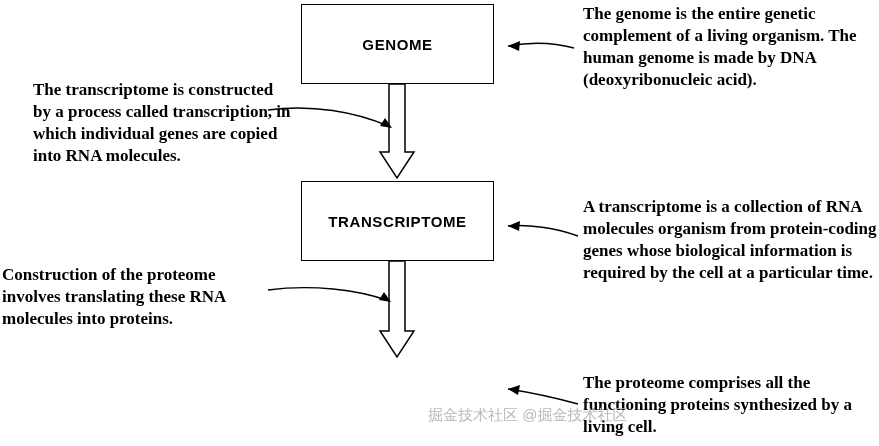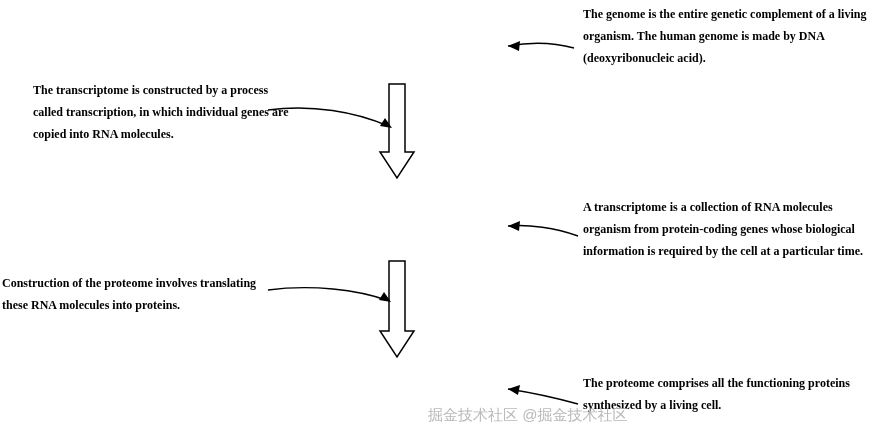--- a/index.html
+++ b/index.html
@@ -53,21 +53,21 @@
   }
   #box-proteome {
     left: 301px;
     top: 360px;
     width: 193px;
     height: 82px;
   }
   .note {
     position: absolute;
     font-family: "Liberation Serif", serif;
-    font-size: 12px;
+    font-size: 17px;
     font-weight: bold;
     line-height: 22px;
     color: #000000;
     white-space: pre-line;
   }
   #note-genome {
     left: 583px;
     top: 3px;
     width: 296px;
   }
@@ -82,21 +82,21 @@
     width: 292px;
   }
   #note-transcription-left {
     left: 2px;
     top: 79px;
     width: 262px;
     margin-left: 31px;
   }
   #note-proteome-left {
     left: 2px;
-    top: 272px;
+    top: 264px;
     width: 270px;
   }
   #arrows-layer {
     position: absolute;
     left: 0;
     top: 0;
     width: 879px;
     height: 446px;
     pointer-events: none;
   }
@@ -130,21 +130,27 @@
     <path d="M578,404 C556,398 528,392 508,389" fill="none" stroke="#000000" stroke-width="1.4"></path>
     <polygon points="508,389 520,385 518,395" fill="#000000"></polygon>
 
     <path d="M268,110 C312,104 356,112 388,126" fill="none" stroke="#000000" stroke-width="1.4"></path>
     <polygon points="392,128 380,126 385,118" fill="#000000"></polygon>
 
     <path d="M268,290 C312,284 358,290 386,300" fill="none" stroke="#000000" stroke-width="1.4"></path>
     <polygon points="391,302 379,300 384,292" fill="#000000"></polygon>
   </svg>
 
+  <div class="box" id="box-genome">
+    <span class="box-label">GENOME</span>
+  </div>
 
+  <div class="box" id="box-transcriptome">
+    <span class="box-label">TRANSCRIPTOME</span>
+  </div>
 
 
   <div class="note" id="note-genome">The genome is the entire genetic complement of a living organism. The human genome is made by DNA (deoxyribonucleic acid).</div>
   <div class="note" id="note-transcriptome-right">A transcriptome is a collection of RNA molecules organism from protein-coding genes whose biological information is required by the cell at a particular time.</div>
   <div class="note" id="note-proteome-right">The proteome comprises all the functioning proteins synthesized by a living cell.</div>
   <div class="note" id="note-transcription-left">The transcriptome is constructed by a process called transcription, in which individual genes are copied into RNA molecules.</div>
   <div class="note" id="note-proteome-left">Construction of the proteome involves translating these RNA molecules into proteins.</div>
 
   <div class="watermark">掘金技术社区 @掘金技术社区</div>
 

